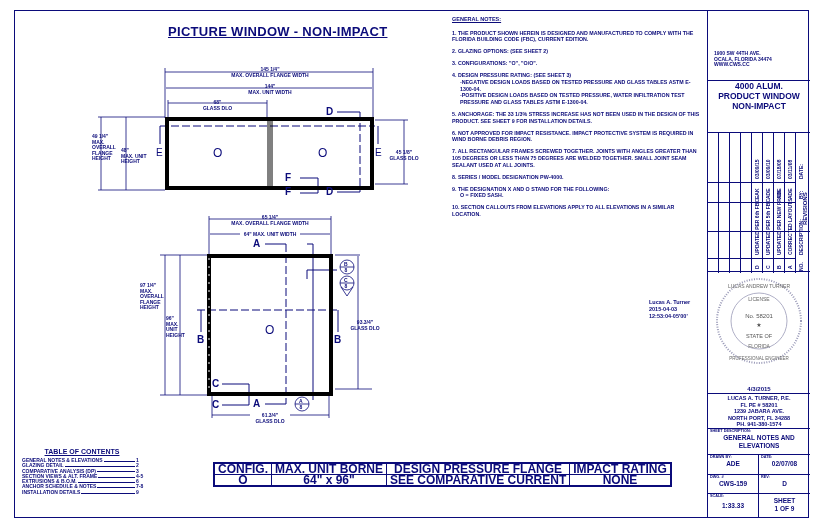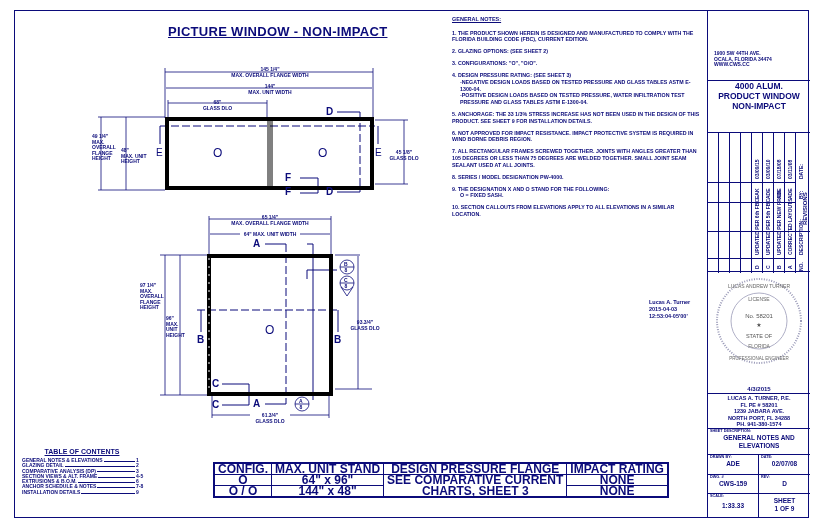--- a/index.html
+++ b/index.html
@@ -357,30 +357,24 @@
       <span class="t">INSTALLATION DETAILS</span>
       <span class="dots"></span>
       <span class="p">9</span>
     </div>
 </div>
 
 <table class="cfg">
   <tbody>
       <tr>
     <td style="width:50px">CONFIG.</td>
-    <td style="width:82px">MAX. UNIT STAND</td>
+    <td style="width:82px">MAX. UNIT BORNE</td>
     <td style="width:155px">DESIGN PRESSURE FLANGE</td>
     <td style="width:101px">IMPACT RATING</td>
   </tr>
   <tr>
     <td>O</td>
     <td>64" x 96"</td>
     <td style="border-bottom:none">SEE COMPARATIVE CURRENT</td>
     <td>NONE</td>
   </tr>
-  <tr>
-    <td>O / O</td>
-    <td>144" x 48"</td>
-    <td style="border-top:none">CHARTS, SHEET 3</td>
-    <td>NONE</td>
-  </tr>
 </tbody>
   </table>
 
 </body></html>

